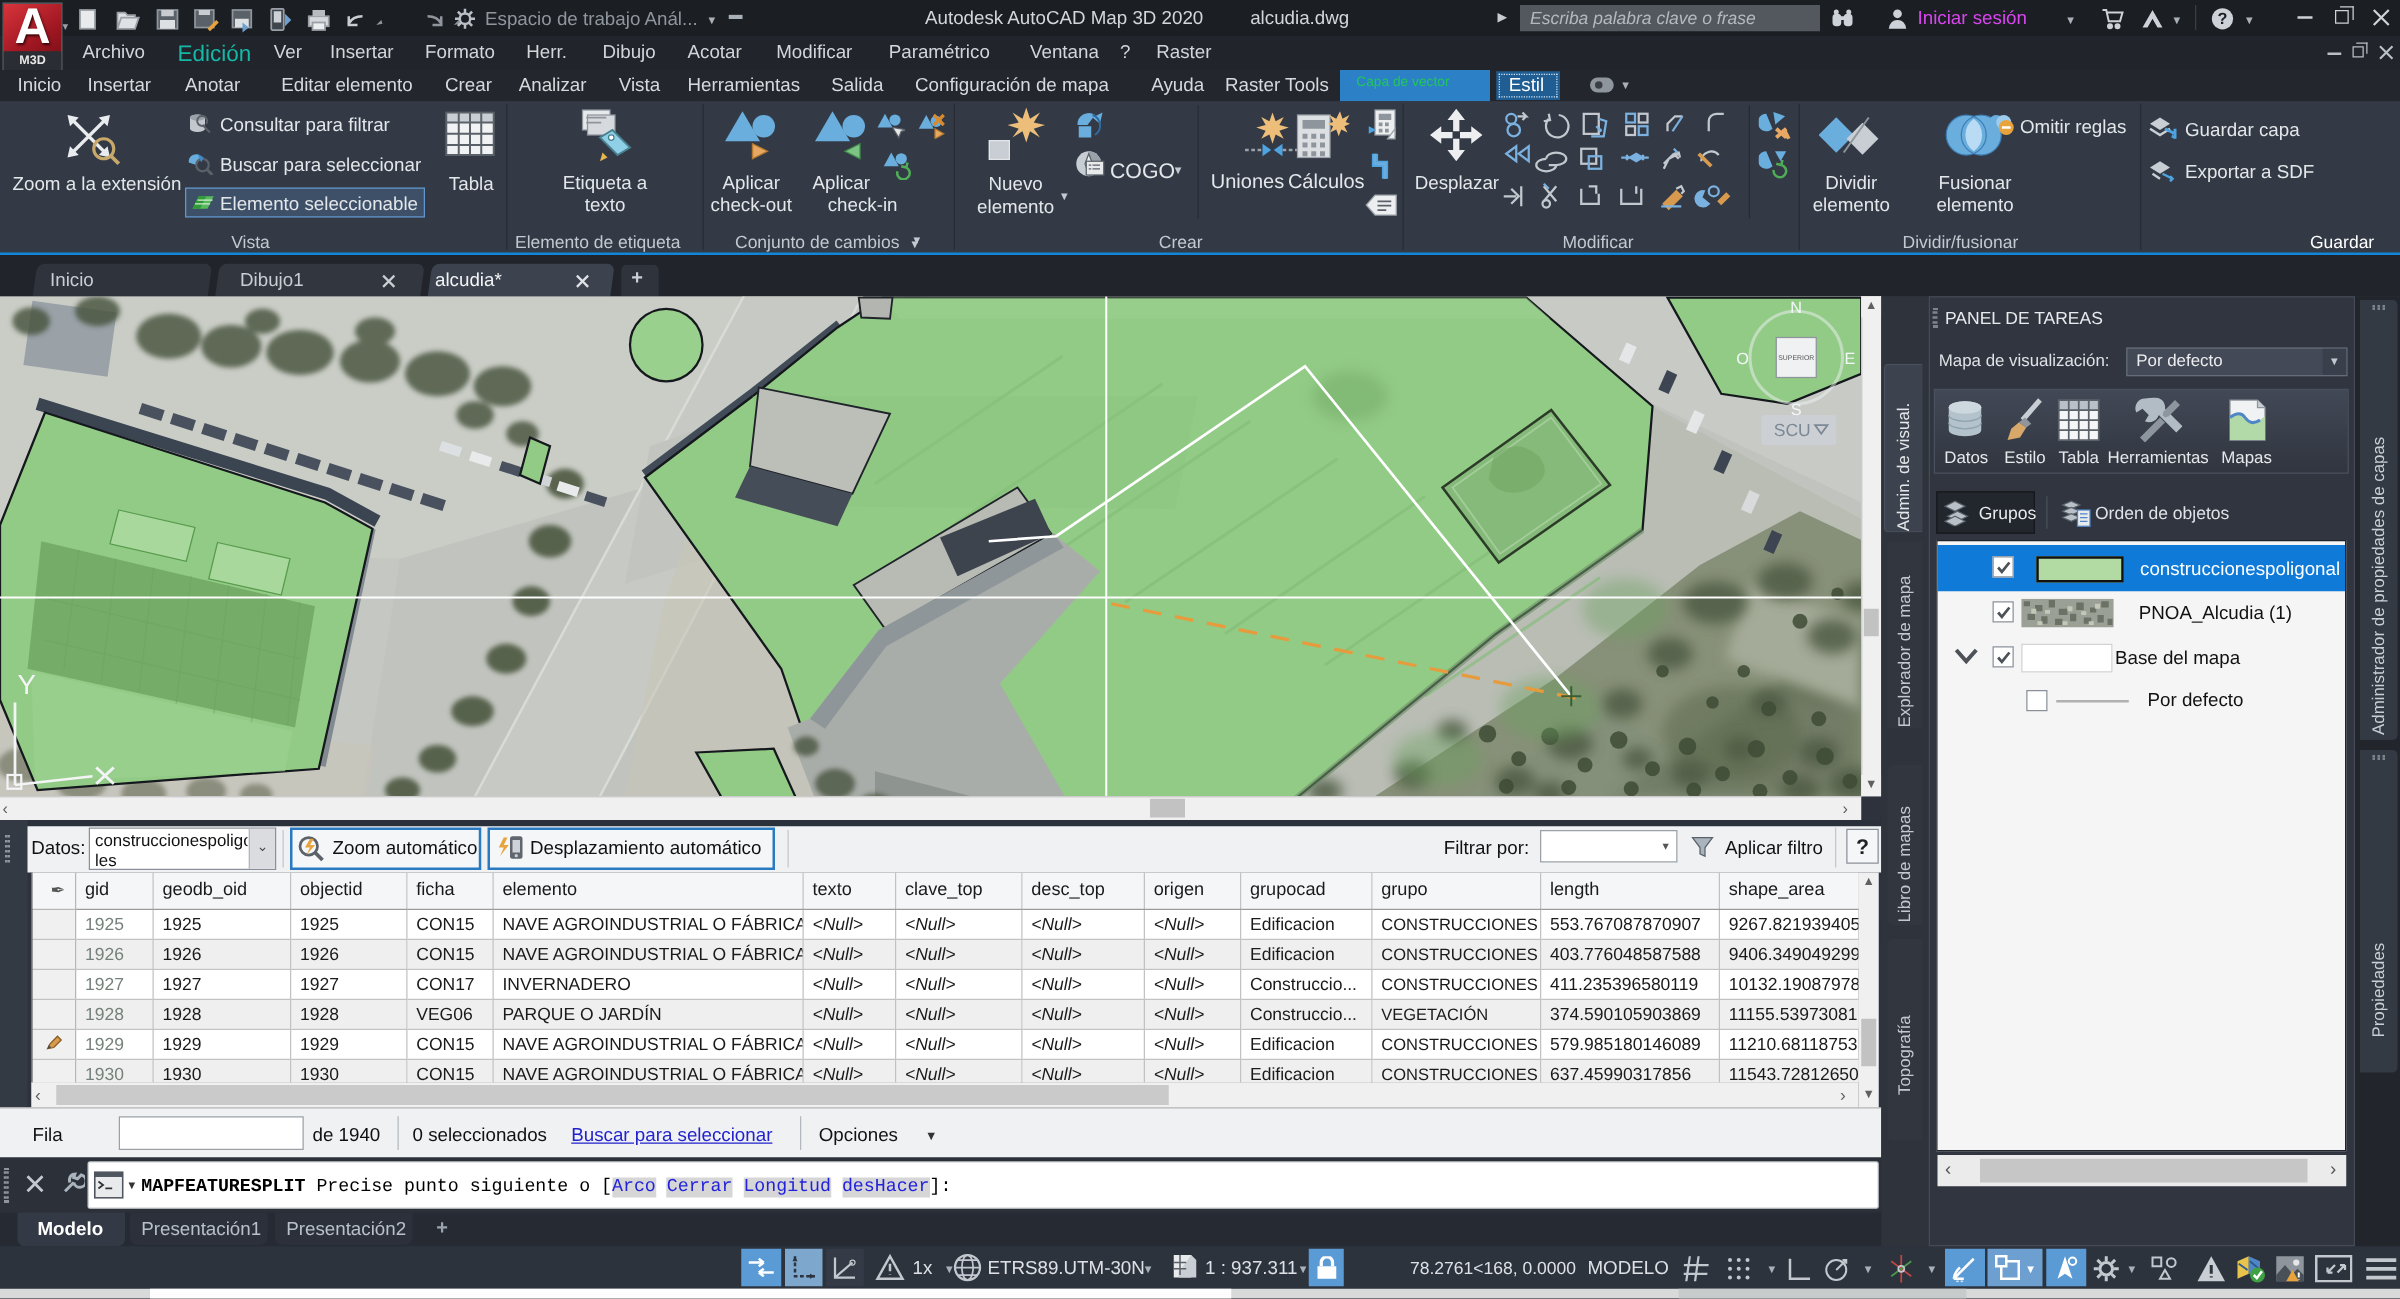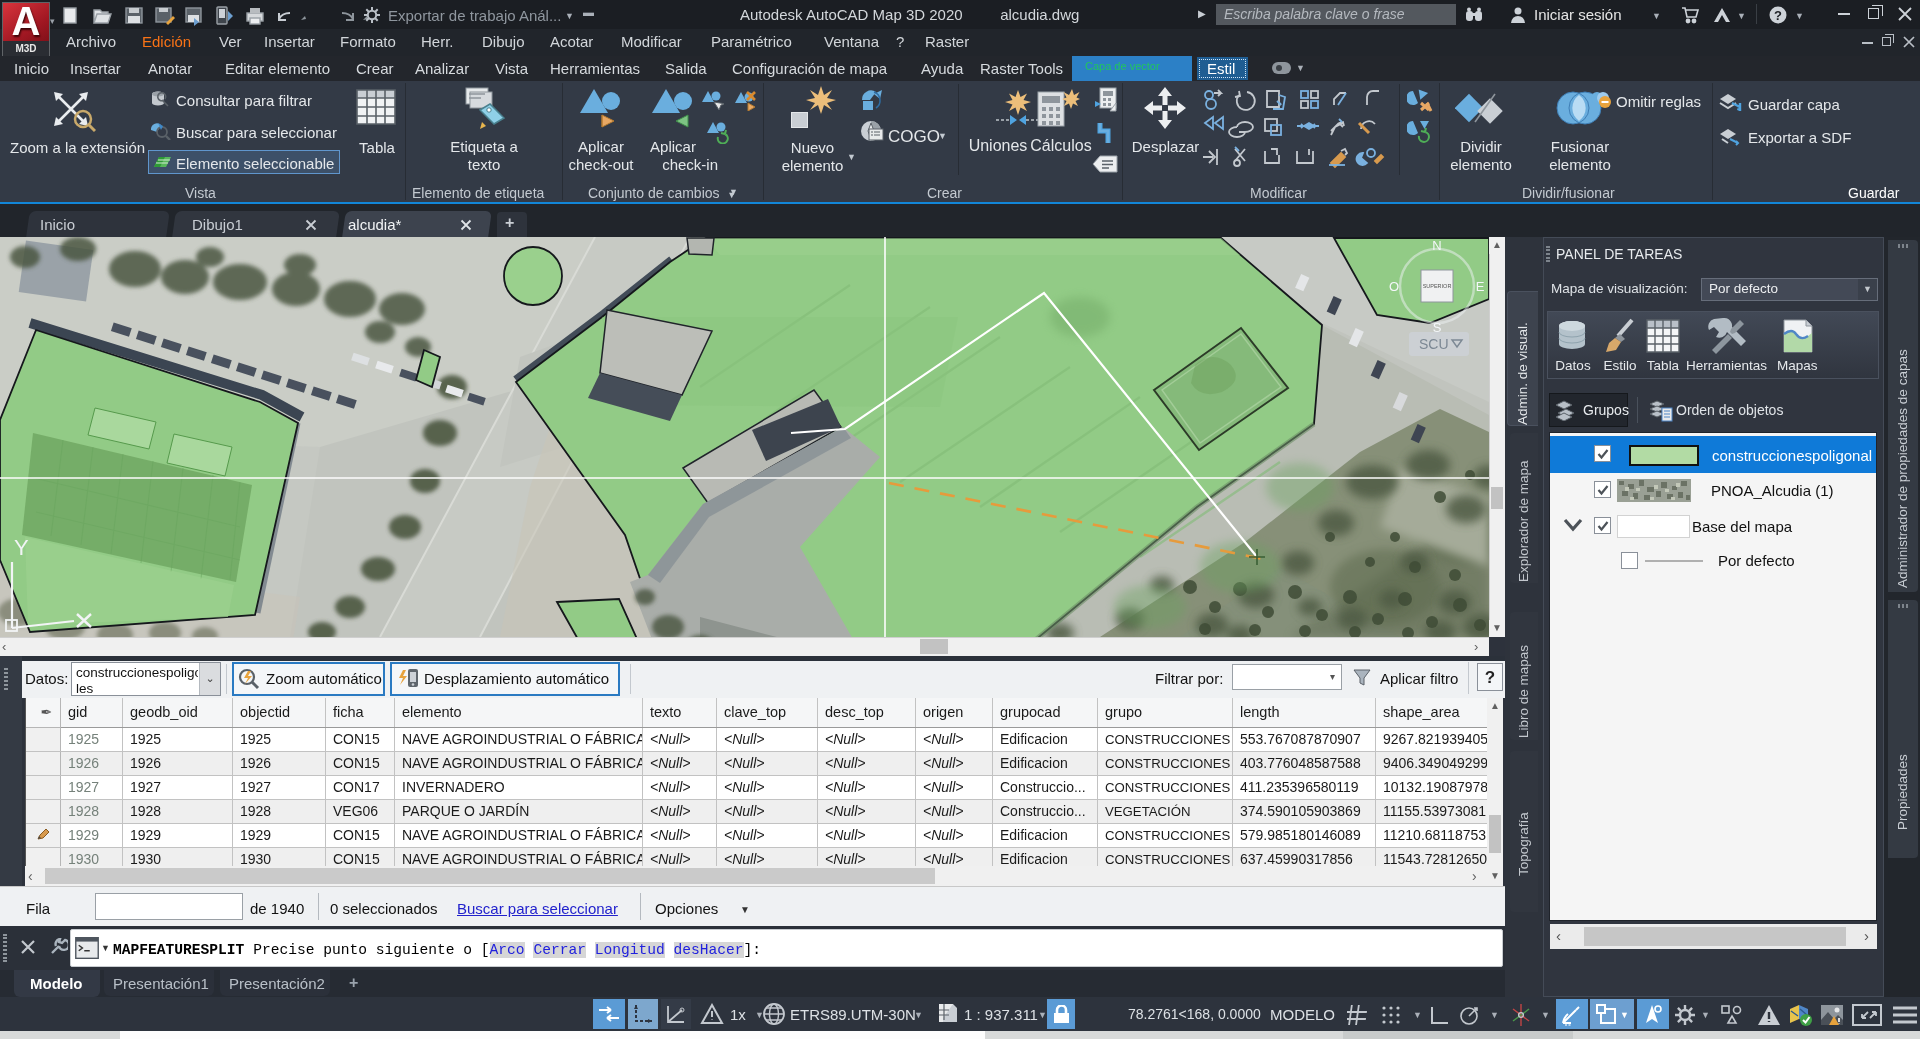--- a/index.html
+++ b/index.html
@@ -60,21 +60,21 @@
 <path d="M305 15 l4-4 1 3z" fill="#8e959c" stroke="none"></path>
 </g>
 </svg>
 
 <svg class="ic" style="left:363px;top:6px" width="18" height="18" viewBox="0 0 18 18">
       <circle cx="9" cy="9" r="4.2" fill="none" stroke="#b9bfc6" stroke-width="2"></circle>
       <g stroke="#b9bfc6" stroke-width="2">
         <path d="M9 1v4M9 13v4M1 9h4M13 9h4M3.3 3.3l2.9 2.9M11.8 11.8l2.9 2.9M3.3 14.7l2.9-2.9M11.8 6.2l2.9-2.9"></path>
       </g>
     </svg>
-<div class="a" style="left:388px;top:7px;color:#8f969e;font-size:15px">Exportar de trabajo Anál...</div>
+<div class="a" style="left:388px;top:7px;color:#8f969e;font-size:15px">Espacio de trabajo Anál...</div>
 <div class="a" style="left:565px;top:11px;color:#aab0b8;font-size:9px">▼</div>
 <div class="a" style="left:583px;top:6px;color:#aab0b8;font-size:11px">▬<br></div>
 
 <div class="a" style="left:740px;top:6px;color:#d3d7db;font-size:15px">Autodesk AutoCAD Map 3D 2020 &nbsp;&nbsp;&nbsp;&nbsp;&nbsp;&nbsp;&nbsp; alcudia.dwg</div>
 <div class="a" style="left:1198px;top:8px;color:#c8cdd3;font-size:10px">▶</div>
 
 <div class="a" style="left:1216px;top:4px;width:240px;height:21px;background:#53585e"></div>
 <div class="a" style="left:1224px;top:6px;color:#b4b9bf;font-size:14px;font-style:italic">Escriba palabra clave o frase</div>
 <svg class="ic" style="left:1464px;top:6px" width="22" height="18" viewBox="0 0 22 18">
       <g fill="#cdd2d8">
@@ -82,21 +82,21 @@
         <rect x="11" y="5" width="7" height="10" rx="3"></rect>
         <rect x="8" y="7" width="4" height="3"></rect>
         <circle cx="5" cy="3.5" r="2"></circle>
         <circle cx="15" cy="3.5" r="2"></circle>
       </g>
     </svg>
 <svg class="ic" style="left:1508px;top:5px" width="20" height="20" viewBox="0 0 20 20">
       <circle cx="10" cy="6" r="3.5" fill="#cdd2d8"></circle>
       <path d="M3 18 q1-7 7-7 q6 0 7 7 z" fill="#cdd2d8"></path>
     </svg>
-<div class="a" style="left:1534px;top:6px;color:#e5e5e5;font-size:15px">Iniciar sesión</div>
+<div class="a" style="left:1534px;top:6px;color:#d946ef;font-size:15px">Iniciar sesión</div>
 <div class="a" style="left:1652px;top:11px;color:#aab0b8;font-size:9px">▼</div>
 <svg class="ic" style="left:1680px;top:6px" width="20" height="18" viewBox="0 0 20 18">
       <g stroke="#cdd2d8" stroke-width="1.6" fill="none">
         <path d="M2 2 h3 l2 9 h9 l2-7 H6"></path>
         <circle cx="8" cy="15" r="1.6" fill="#cdd2d8"></circle>
         <circle cx="14" cy="15" r="1.6" fill="#cdd2d8"></circle>
       </g>
     </svg>
 <svg class="ic" style="left:1712px;top:6px" width="20" height="18" viewBox="0 0 20 18">
       <path d="M10 2 L18 16 H14 L10 9 L6 16 H2 Z" fill="#cdd2d8"></path>
@@ -110,21 +110,21 @@
 <div class="a" style="left:1795px;top:11px;color:#aab0b8;font-size:9px">▼</div>
 
 <div class="a" style="left:1838px;top:13px;width:12px;height:2px;background:#cdd2d8"></div>
 <div class="a" style="left:1868px;top:8px;width:11px;height:11px;border:1.5px solid #cdd2d8"></div>
 <div class="a" style="left:1872px;top:5px;width:11px;height:11px;border-top:1.5px solid #cdd2d8;border-right:1.5px solid #cdd2d8"></div>
 <svg class="ic" style="left:1898px;top:7px" width="14" height="14" viewBox="0 0 14 14">
       <path d="M1 1 L13 13 M13 1 L1 13" stroke="#cdd2d8" stroke-width="1.8"></path>
     </svg>
 
 <div class="a" style="top:33px;color:#d2d6da;font-size:15px;left:66px">Archivo</div>
-<div class="a" style="top:33px;color:#f97316;font-size:15px;left:142px">Edición</div>
+<div class="a" style="top:33px;color:#14b8a6;font-size:18px;left:142px">Edición</div>
 <div class="a" style="top:33px;color:#d2d6da;font-size:15px;left:219px">Ver</div>
 <div class="a" style="top:33px;color:#d2d6da;font-size:15px;left:264px">Insertar</div>
 <div class="a" style="top:33px;color:#d2d6da;font-size:15px;left:340px">Formato</div>
 <div class="a" style="top:33px;color:#d2d6da;font-size:15px;left:421px">Herr.</div>
 <div class="a" style="top:33px;color:#d2d6da;font-size:15px;left:482px">Dibujo</div>
 <div class="a" style="top:33px;color:#d2d6da;font-size:15px;left:550px">Acotar</div>
 <div class="a" style="top:33px;color:#d2d6da;font-size:15px;left:621px">Modificar</div>
 <div class="a" style="top:33px;color:#d2d6da;font-size:15px;left:711px">Paramétrico</div>
 <div class="a" style="top:33px;color:#d2d6da;font-size:15px;left:824px">Ventana</div>
 <div class="a" style="top:33px;color:#d2d6da;font-size:15px;left:896px">?</div>

